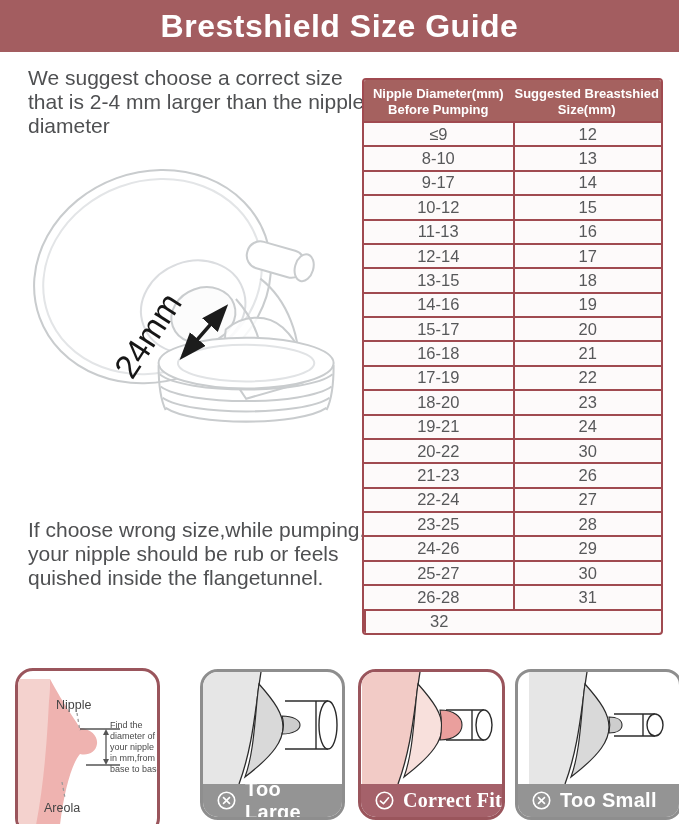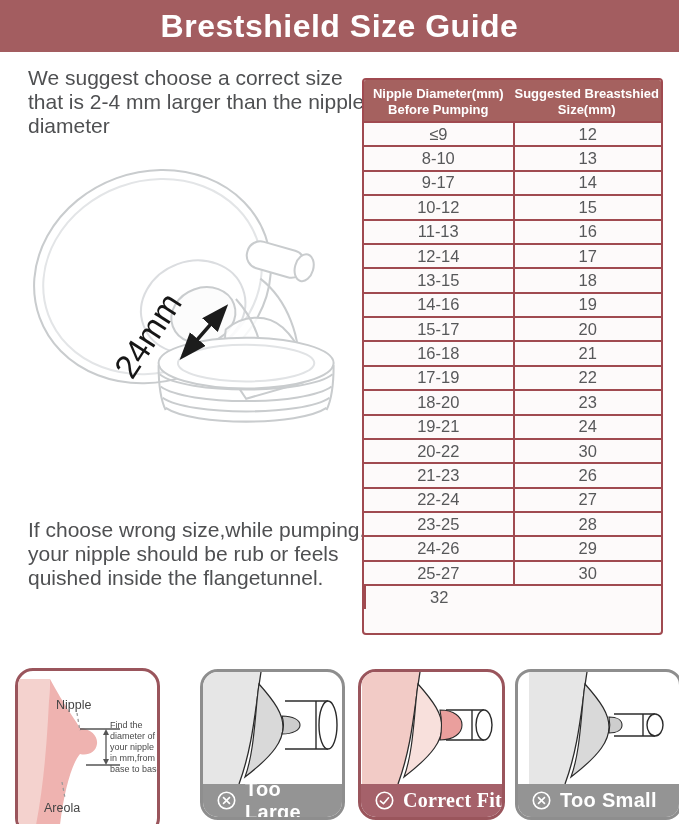--- a/index.html
+++ b/index.html
@@ -191,20 +191,24 @@
         </div>
         <div class="trow">
           <div class="tc">24-26</div>
           <div class="tc c2">29</div>
         </div>
         <div class="trow">
           <div class="tc">25-27</div>
           <div class="tc c2">30</div>
         </div>
         <div class="trow">
+          <div class="tc">26-28</div>
+          <div class="tc c2">31</div>
+        </div>
+        <div class="trow">
           <div class="tc c2">32</div>
         </div>
       </div>
   </section>
 
   <div class="panel measure-panel">
     <svg viewBox="0 0 139 146">
       <path d="M0,0 L32,0 C30,42 30,92 42,146 L0,146 Z" fill="var(--pink_back)"></path>
       <path d="M32,0 C46,26 58,42 62,49 C74,50 80,58 79,65 C78,73 70,77 62,75 C54,84 46,112 42,146 L18,146 C27,100 30,48 32,0 Z" fill="var(--pink_front)"></path>
 

